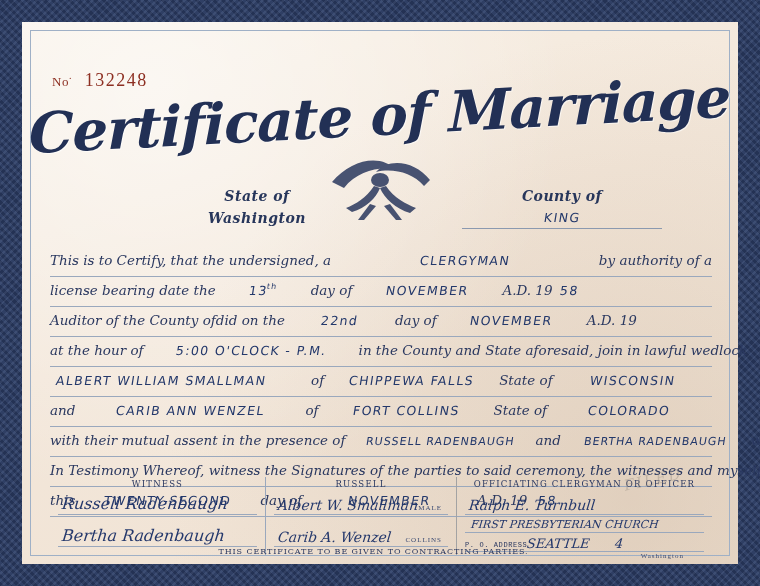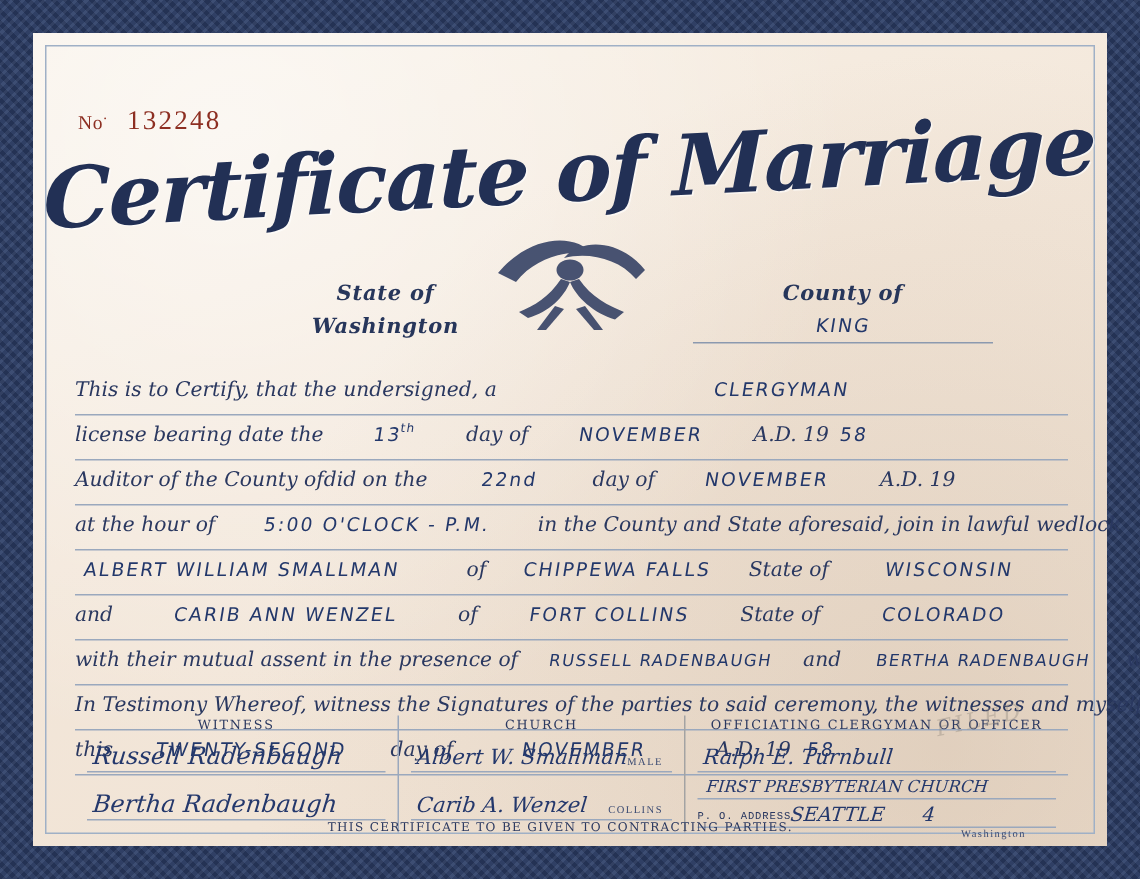--- a/index.html
+++ b/index.html
@@ -199,20 +199,21 @@
       <div style="margin-top:4px;border-bottom:1px solid #8b99af;height:20px;">
         <span class="hw">KING</span>
       </div>
     </div>
 
     <div id="body-text">
 
       <div class="line">
         <span class="pt">This is to Certify, that the undersigned, a</span>
         <span class="fill"><span class="hw">CLERGYMAN</span></span>
+        <span class="pt">by authority of a</span>
       </div>
 
       <div class="line">
         <span class="pt">license bearing date the</span>
         <span class="fill" style="flex:0 0 95px;">
           <span class="hw">13</span><span class="hw hw-sm" style="vertical-align:super;font-size:8px;">th</span>
         </span>
         <span class="pt">day of</span>
         <span class="fill" style="flex:0 0 150px;"><span class="hw">NOVEMBER</span></span>
         <span class="pt">A.D. 19</span>
@@ -282,21 +283,21 @@
         <div class="col-head">WITNESS</div>
         <div class="sig-line">
           <span class="sig">Russell Radenbaugh</span>
         </div>
         <div class="sig-line" style="margin-top:6px;">
           <span class="sig">Bertha Radenbaugh</span>
         </div>
       </div>
 
       <div class="sig-col c2">
-        <div class="col-head">CHURCH</div>
+        <div class="col-head">RUSSELL</div>
         <div class="sig-line">
           <span class="sig sm">Albert W. Smallman</span>
           <span class="tag">MALE</span>
         </div>
         <div class="sig-line" style="margin-top:6px;">
           <span class="sig sm">Carib A. Wenzel</span>
           <span class="tag">COLLINS</span>
         </div>
       </div>
 

